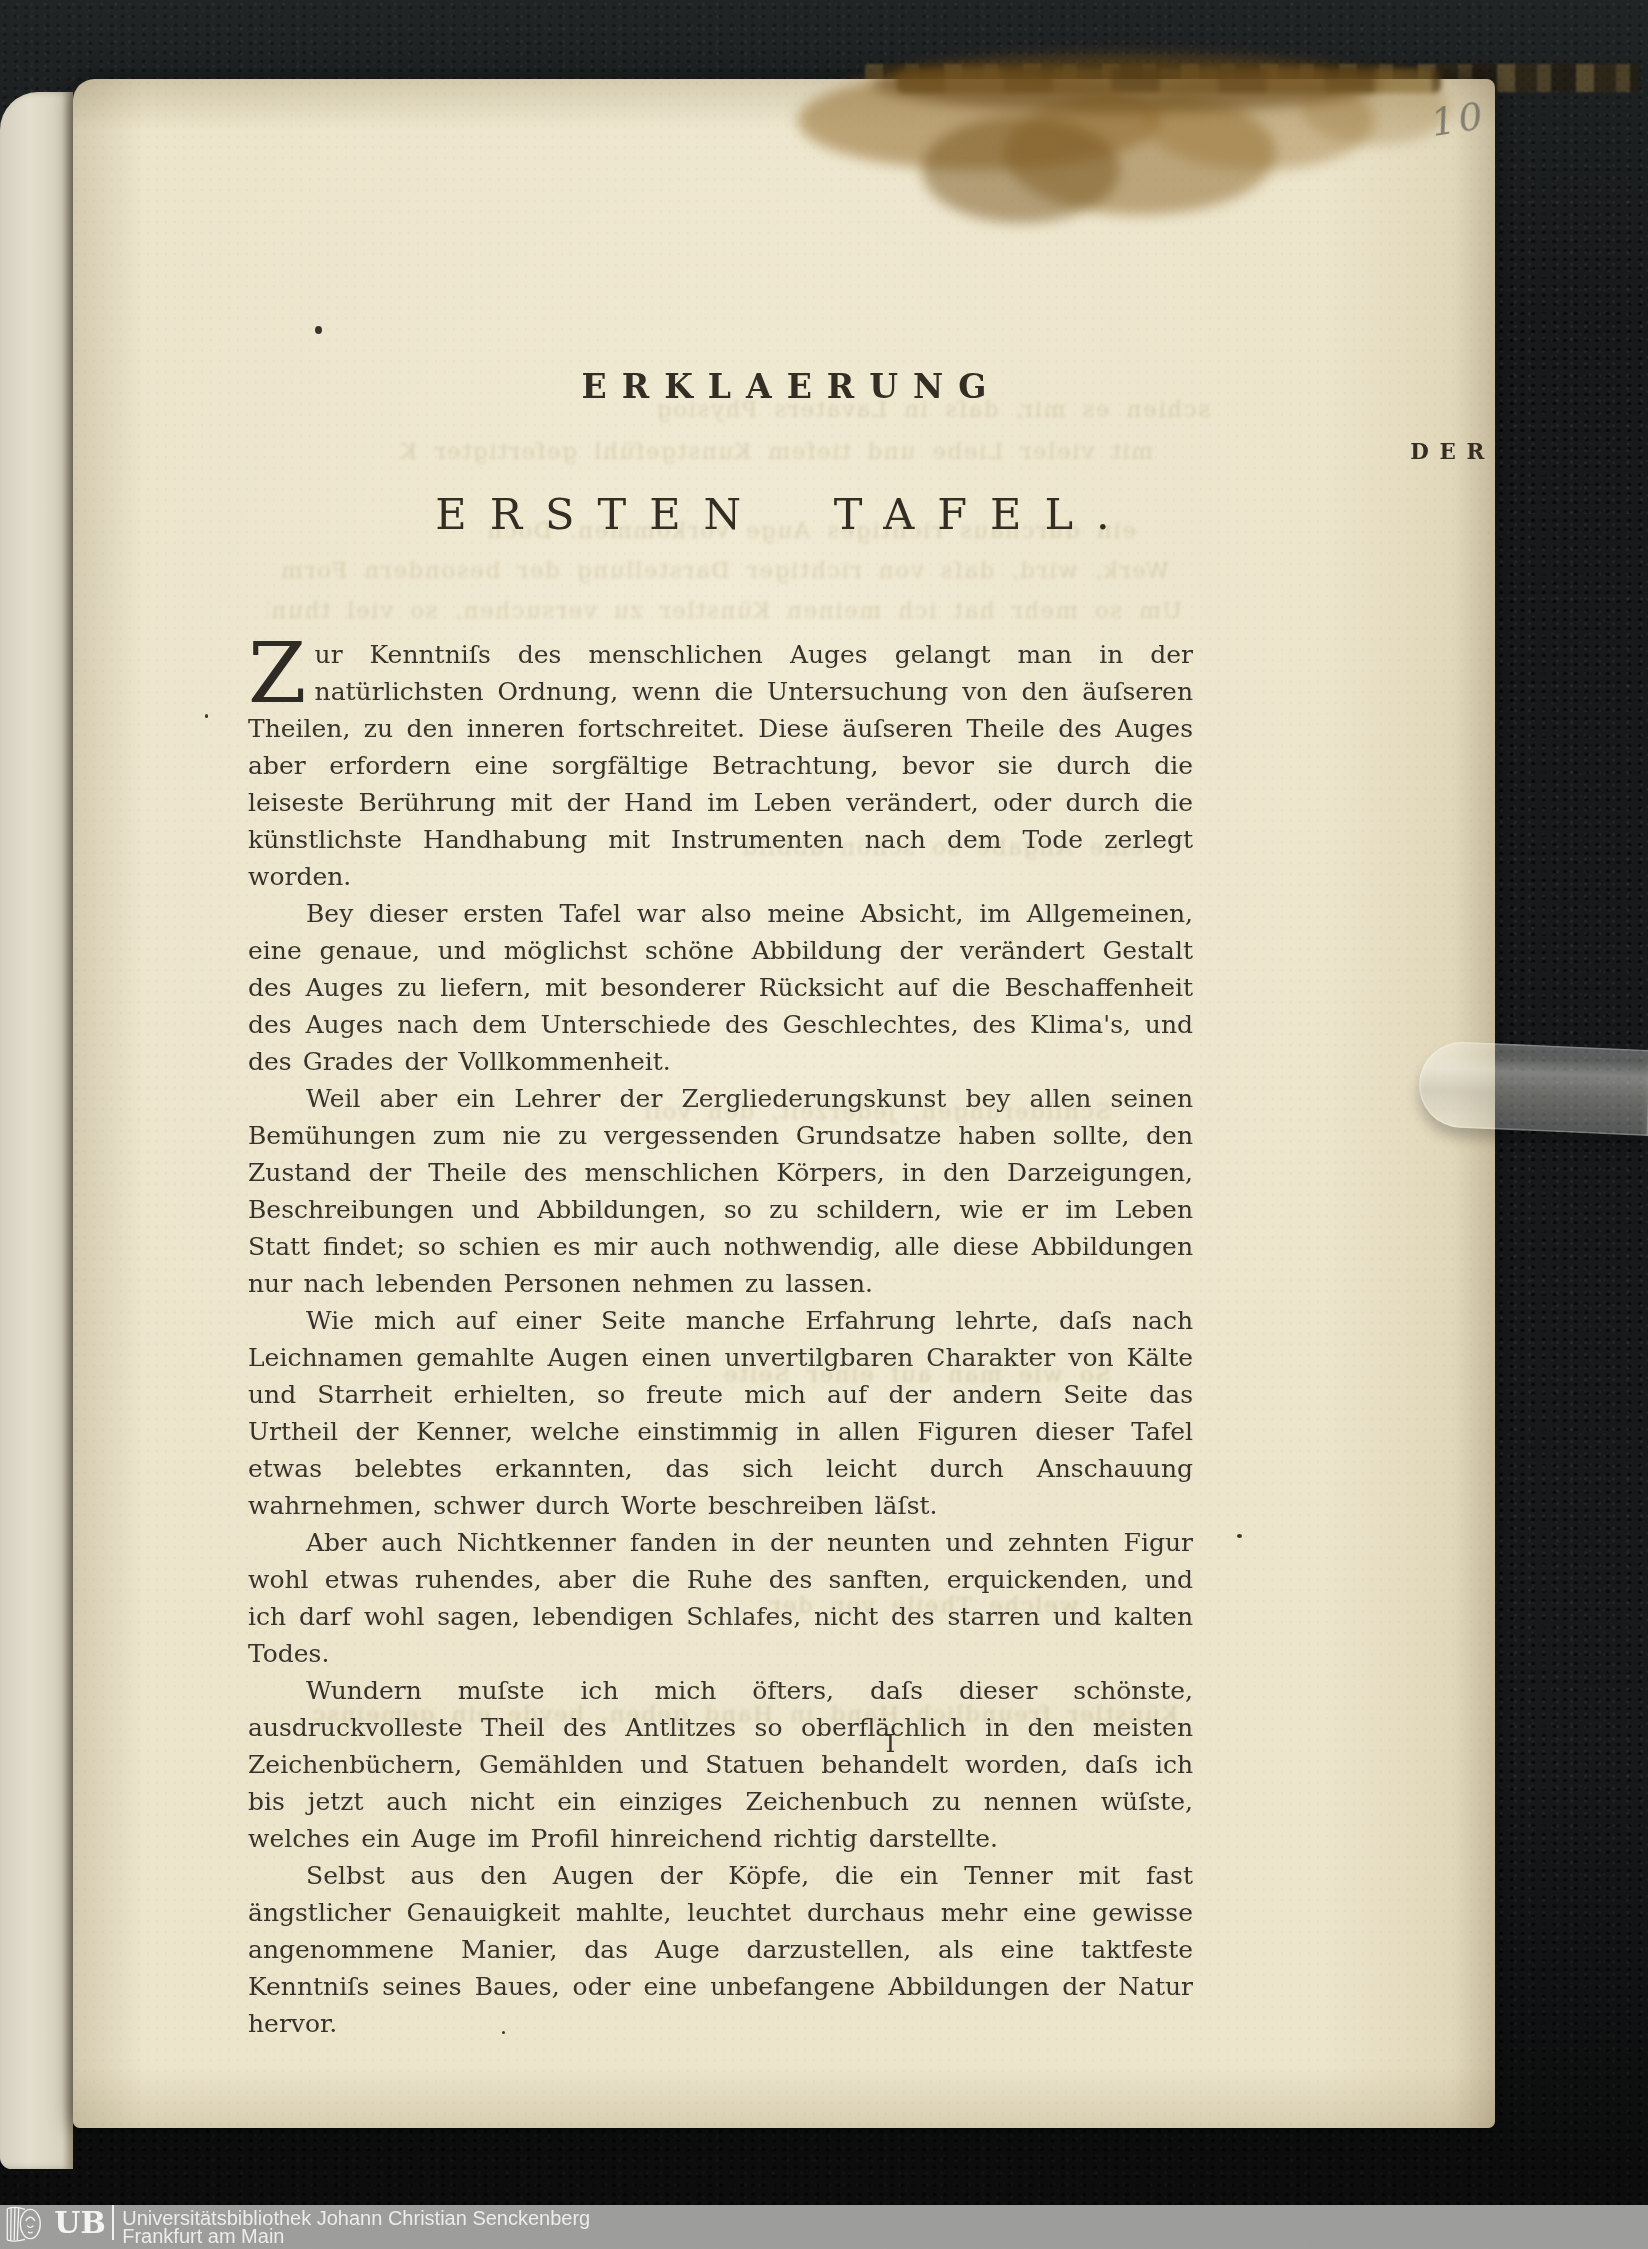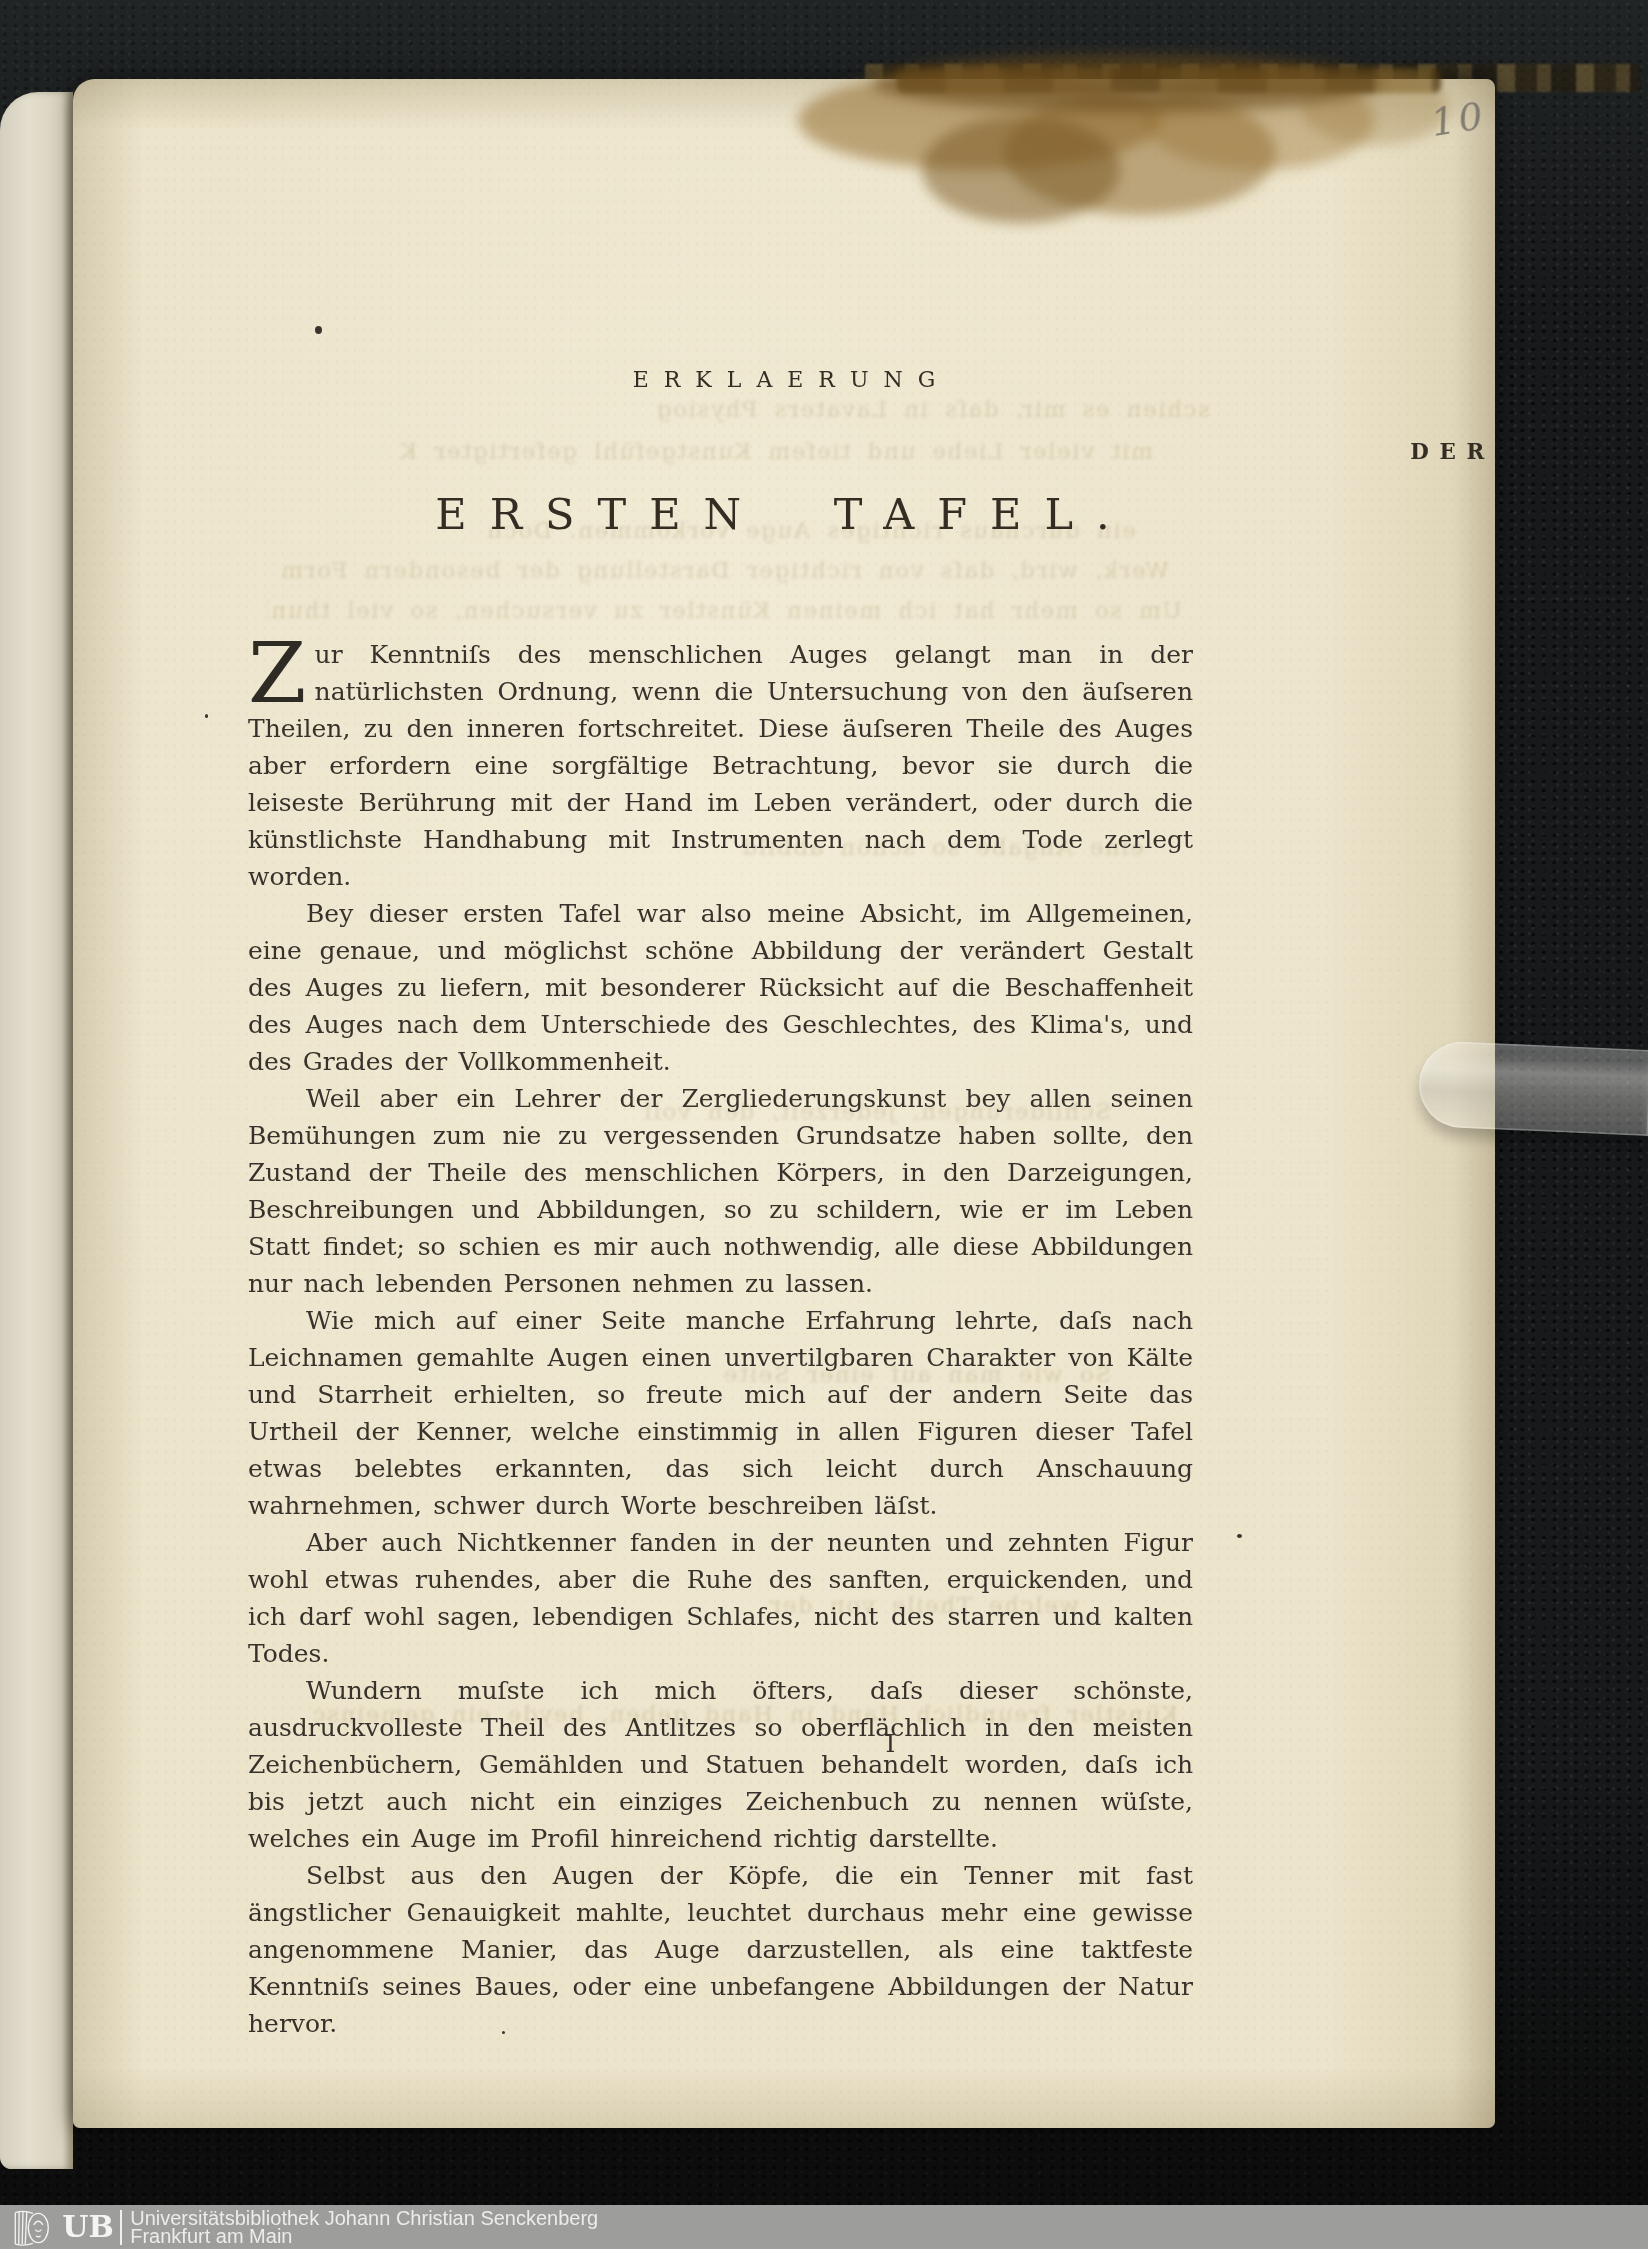--- a/index.html
+++ b/index.html
@@ -47,41 +47,41 @@
   .stain .s4{left:503px;top:0;width:148px;height:74px;background:rgba(150,115,55,0.33);}
   .stain .s5{left:124px;top:45px;width:198px;height:107px;background:rgba(118,84,30,0.5);}
   .stain .s6{left:74px;top:-16.5px;width:511px;height:58px;background:rgba(105,75,28,0.6);}
   .edge-stain{position:absolute;left:824px;top:-11.5px;width:544px;height:25px;z-index:1;filter:blur(2.5px);
     background:repeating-linear-gradient(90deg, rgba(70,50,15,0.75) 0 49px, rgba(120,90,35,0.55) 49px 107px);border-radius:6.6px;}
   
   .ghost{position:absolute;transform:scaleX(-1);filter:blur(1.6px);opacity:.22;color:#8d7b47;
     font-size:23px;white-space:nowrap;overflow:hidden;z-index:2;letter-spacing:1.6px;word-spacing:6.6px;}
   
   .print{position:absolute;color:#35302a;z-index:4;}
-  .t1{left:0;width:100%;top:288px;text-align:center;font-size:22px;letter-spacing:15px;padding-left:15px;box-sizing:border-box;color:#332d24;}
+  .t1{left:0;width:100%;top:288px;text-align:center;font-size:33px;letter-spacing:15px;padding-left:15px;box-sizing:border-box;color:#332d24;font-weight:bold;}
   .t2{left:0;width:100%;top:360px;text-align:right;font-size:21.4px;font-weight:bold;letter-spacing:10.7px;padding-left:10.7px;box-sizing:border-box;color:#332d24;}
   .t3{left:0;width:100%;top:410px;text-align:center;font-size:43px;letter-spacing:23px;word-spacing:33px;box-sizing:border-box;color:#332d24;}
   .bodytext{left:175px;top:557px;width:945px;font-size:25px;line-height:37px;text-align:justify;word-spacing:3.3px;color:#37322b;}
   .bodytext p{margin:0;}
   .bodytext p.ind{text-indent:58px;}
   .dropcap{float:left;font-size:84px;line-height:68px;height:71px;margin:2.5px 8.2px 0 0;color:#2e2a24;}
   .sig{left:793px;top:1650px;width:49px;text-align:center;font-size:25px;color:#37322b;}
   .pencil{left:1358px;top:18px;font-size:38px;color:#6e6b63;transform:rotate(-9deg);opacity:.8;
     font-style:italic;letter-spacing:3.3px;filter:blur(0.3px);z-index:5;}
   .speck{position:absolute;background:#3a352c;border-radius:50%;z-index:4;}
   
   .plastic{position:absolute;left:1419px;top:1045px;width:231px;height:86px;z-index:6;
     transform:rotate(2.5deg);border-radius:43px 0 0 43px;
     background:linear-gradient(180deg, rgba(250,250,245,0.16), rgba(236,236,229,0.5) 32%, rgba(196,194,186,0.48) 58%, rgba(242,242,236,0.28));
     box-shadow:inset 0 0 0 1.6px rgba(255,255,255,0.22), inset 0 6.6px 8.2px rgba(255,255,255,0.2), 0 10px 13px rgba(0,0,0,0.22);}
   
   .footer{position:absolute;left:0;bottom:0;width:100%;height:45px;z-index:10;
     background:rgba(167,167,165,0.94);display:flex;align-items:center;
     font-family:"Liberation Sans","DejaVu Sans",sans-serif;}
-  .logo{display:flex;align-items:center;height:100%;padding-left:13px;}
+  .logo{display:flex;height:100%;padding-left:5px;}
   .ub{font-family:"DejaVu Serif","Liberation Serif",serif;font-weight:bold;font-size:30px;color:#f4f4f2;margin:0 6.6px 1.6px 3.3px;}
   .divider{width:1.6px;height:35px;background:#f0f0ee;margin-right:8.2px;}
   .libtext{color:#ececea;font-size:20px;line-height:17.3px;}
 </style>
 </head>
 <body>
 
 <div class="scene">
 
   <div class="gilt-band"></div>

